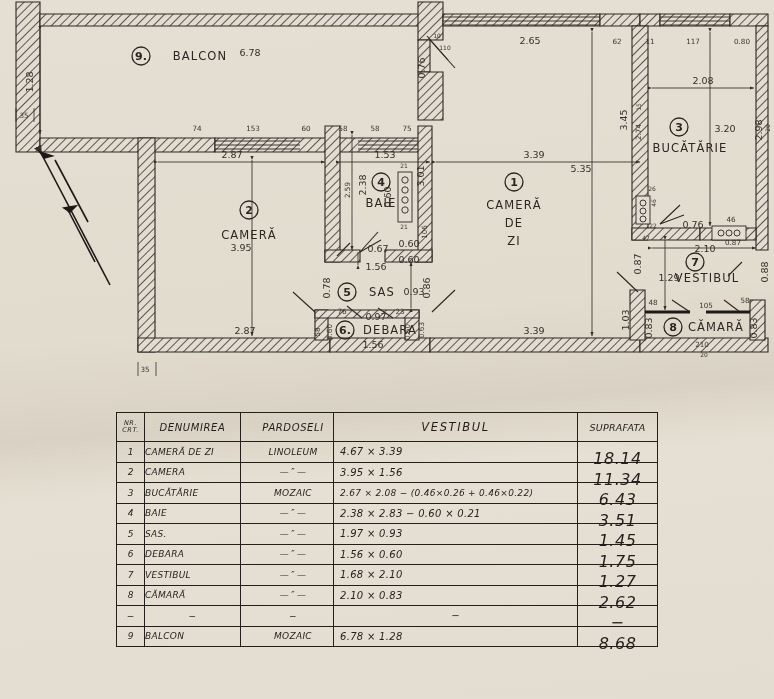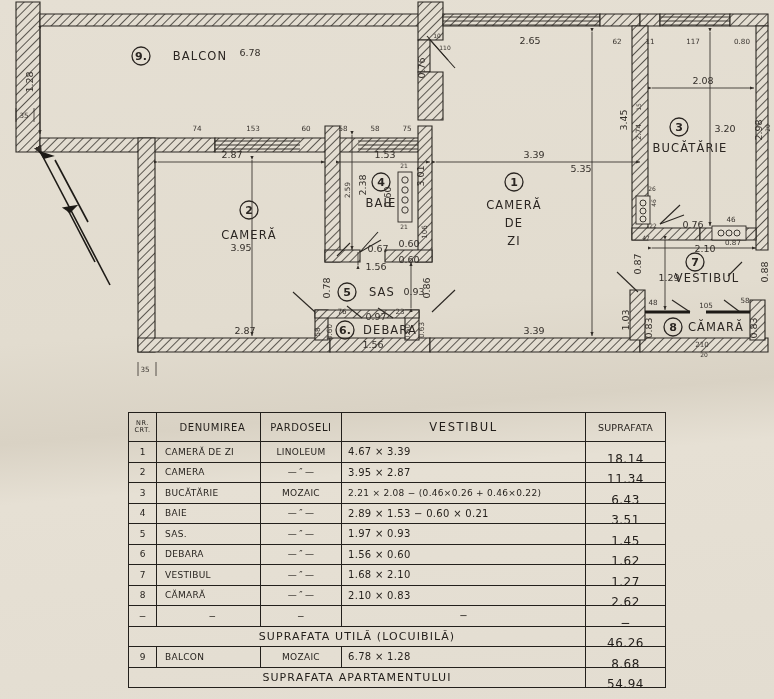--- a/index.html
+++ b/index.html
@@ -13,37 +13,37 @@
   }
   
   #plan{position:absolute;left:0;top:0;width:774px;height:398px;overflow:hidden;}
   #planSvg{position:absolute;left:0;top:0;}
   .rmNum{font-family:"DejaVu Sans",sans-serif;font-size:11px;fill:#2b2622;font-weight:bold;text-anchor:middle;}
   .rmName{font-family:"DejaVu Sans",sans-serif;font-size:11.5px;fill:#2b2622;letter-spacing:1.1px;text-anchor:middle;}
   .dim{font-family:"DejaVu Sans",sans-serif;font-size:9.5px;fill:#332e29;text-anchor:middle;}
   .dimS{font-family:"DejaVu Sans",sans-serif;font-size:7.2px;fill:#3a3530;text-anchor:middle;}
   .dimXS{font-family:"DejaVu Sans",sans-serif;font-size:6px;fill:#3a3530;text-anchor:middle;}
   
-  #tblWrap{position:absolute;left:128px;top:412px;width:524px;height:272px;}
+  #tblWrap{position:absolute;left:116px;top:412px;width:524px;height:272px;font-style:italic;}
   table{border-collapse:collapse;width:524px;table-layout:fixed;
         font-family:"DejaVu Sans",sans-serif;}
   td,th{border:1.3px solid #23201c;padding:0;color:#221e1a;
         font-weight:normal;background:transparent;}
   .cNr{width:27px;text-align:center;font-size:9px;}
-  .cDen{width:95px;padding-left:8px;font-size:9px;letter-spacing:.3px;}
-  .cPar{width:80px;text-align:center;font-size:9px;letter-spacing:.3px;}
+  .cDen{width:95px;padding-left:0;font-size:9px;letter-spacing:.3px;}
+  .cPar{width:80px;text-align:center;font-size:9px;letter-spacing:.3px;padding-left:12px;}
   .cDist{width:243px;padding-left:6px;font-size:10px;letter-spacing:.3px;}
   .cSup{width:79px;text-align:center;font-size:11px;}
   tr{height:20.5px;}
   .hdr td{text-align:center;font-size:10px;letter-spacing:.6px;height:28px;}
   .hdr .cNr{font-size:6.5px;line-height:1.05;}
   .hdr .cDist{font-size:11.5px;letter-spacing:1.6px;text-align:center;padding-left:0;}
   .hdr .cSup{font-size:9.5px;letter-spacing:.2px;}
   .totRow td{text-align:center;font-size:11px;letter-spacing:1.1px;}
-  .supOff{position:relative;top:7px;font-size:12px;letter-spacing:.5px;}
+  .supOff{position:relative;top:7px;font-size:16px;letter-spacing:.5px;}
   .dash{text-align:center;}
 </style>
 </head>
 <body>
 
 <div id="page">
 
   <div id="plan">
   <svg id="planSvg" width="774" height="398" viewBox="0 0 774 398">
     <defs>
@@ -330,50 +330,50 @@
       <td class="cNr">1</td>
       <td class="cDen">CAMERĂ DE ZI</td>
       <td class="cPar">LINOLEUM</td>
       <td class="cDist">4.67 × 3.39</td>
       <td class="cSup"><span class="supOff">18.14</span></td>
     </tr>
     <tr>
       <td class="cNr">2</td>
       <td class="cDen">CAMERA</td>
       <td class="cPar">— ″ —</td>
-      <td class="cDist">3.95 × 2.87</td>
+      <td class="cDist">3.95 × 1.56</td>
       <td class="cSup"><span class="supOff">11.34</span></td>
     </tr>
     <tr>
       <td class="cNr">3</td>
       <td class="cDen">BUCĂTĂRIE</td>
       <td class="cPar">MOZAIC</td>
-      <td class="cDist" style="font-size:9px">2.21 × 2.08 − (0.46×0.26 + 0.46×0.22)</td>
+      <td class="cDist" style="font-size:9px">2.67 × 2.08 − (0.46×0.26 + 0.46×0.22)</td>
       <td class="cSup"><span class="supOff">6.43</span></td>
     </tr>
     <tr>
       <td class="cNr">4</td>
       <td class="cDen">BAIE</td>
       <td class="cPar">— ″ —</td>
-      <td class="cDist">2.89 × 1.53 − 0.60 × 0.21</td>
+      <td class="cDist">2.38 × 2.83 − 0.60 × 0.21</td>
       <td class="cSup"><span class="supOff">3.51</span></td>
     </tr>
     <tr>
       <td class="cNr">5</td>
       <td class="cDen">SAS.</td>
       <td class="cPar">— ″ —</td>
       <td class="cDist">1.97 × 0.93</td>
       <td class="cSup"><span class="supOff">1.45</span></td>
     </tr>
     <tr>
       <td class="cNr">6</td>
       <td class="cDen">DEBARA</td>
       <td class="cPar">— ″ —</td>
       <td class="cDist">1.56 × 0.60</td>
-      <td class="cSup"><span class="supOff">1.62</span></td>
+      <td class="cSup"><span class="supOff">1.75</span></td>
     </tr>
     <tr>
       <td class="cNr">7</td>
       <td class="cDen">VESTIBUL</td>
       <td class="cPar">— ″ —</td>
       <td class="cDist">1.68 × 2.10</td>
       <td class="cSup"><span class="supOff">1.27</span></td>
     </tr>
     <tr>
       <td class="cNr">8</td>
@@ -383,34 +383,26 @@
       <td class="cSup"><span class="supOff">2.62</span></td>
     </tr>
     <tr>
       <td class="cNr">−</td>
       <td class="cDen dash">−</td>
       <td class="cPar">−</td>
       <td class="cDist" style="text-align:center;padding-left:0">−</td>
       <td class="cSup"><span class="supOff">−</span></td>
     </tr>
 
-    <tr class="totRow">
-      <td colspan="4">SUPRAFATA  UTILĂ  (LOCUIBILĂ)</td>
-      <td class="cSup"><span class="supOff">46.26</span></td>
-    </tr>
 
     <tr>
       <td class="cNr">9</td>
       <td class="cDen">BALCON</td>
       <td class="cPar">MOZAIC</td>
       <td class="cDist">6.78 × 1.28</td>
       <td class="cSup"><span class="supOff">8.68</span></td>
     </tr>
 
-    <tr class="totRow">
-      <td colspan="4">SUPRAFATA  APARTAMENTULUI</td>
-      <td class="cSup"><span class="supOff">54.94</span></td>
-    </tr>
   </tbody>
       </table>
   </div>
 
 </div>
 
 </body></html>

